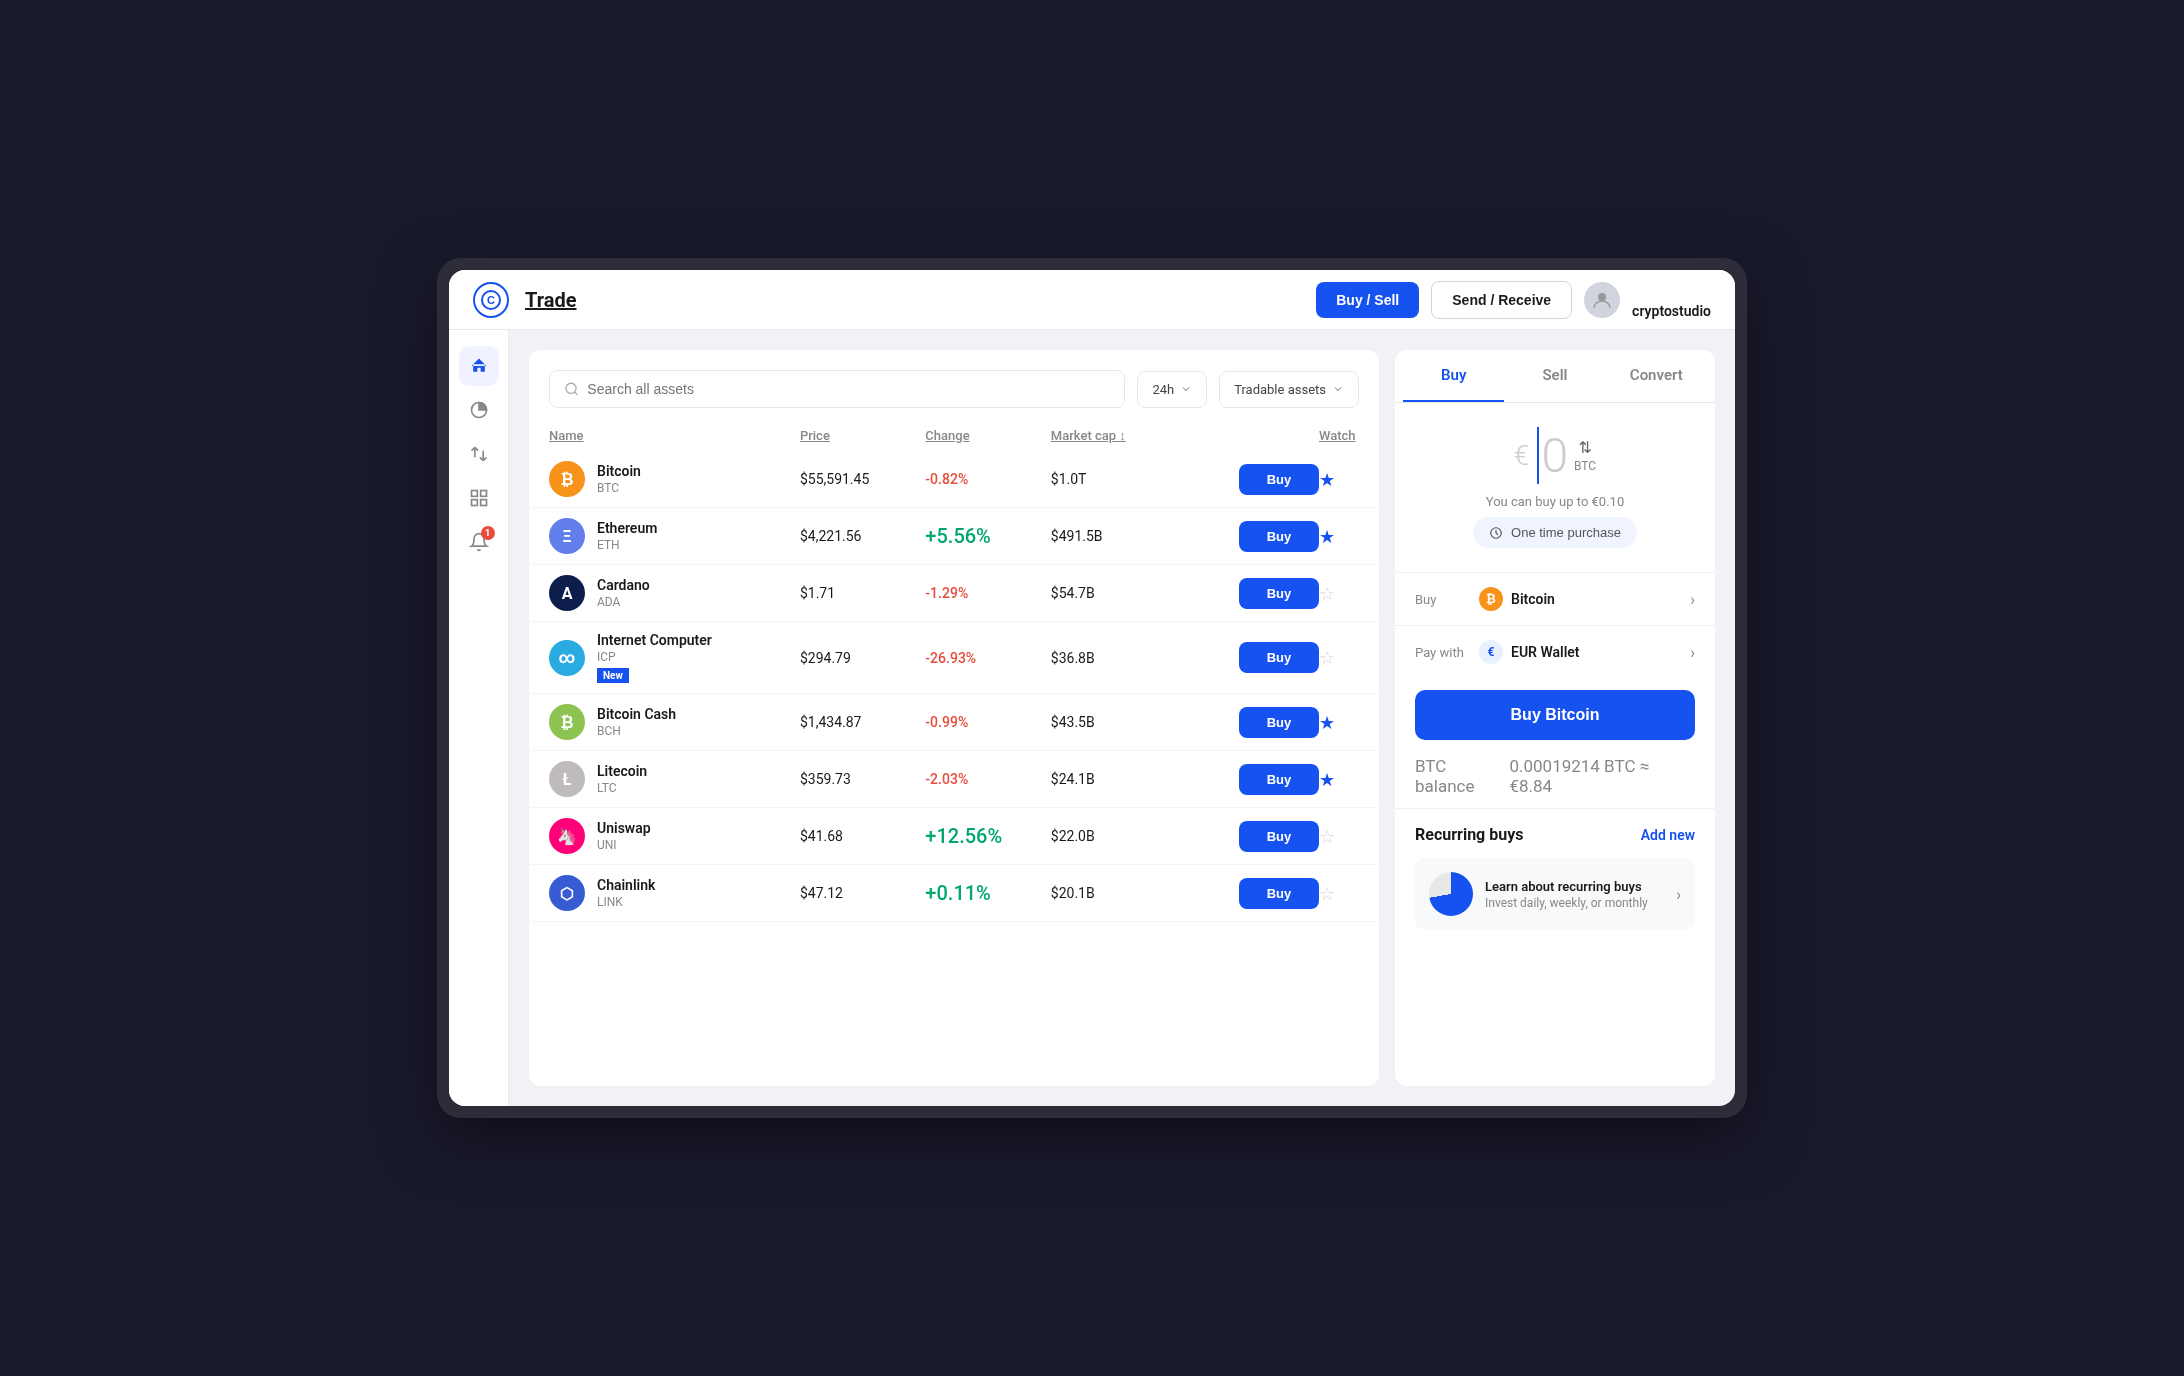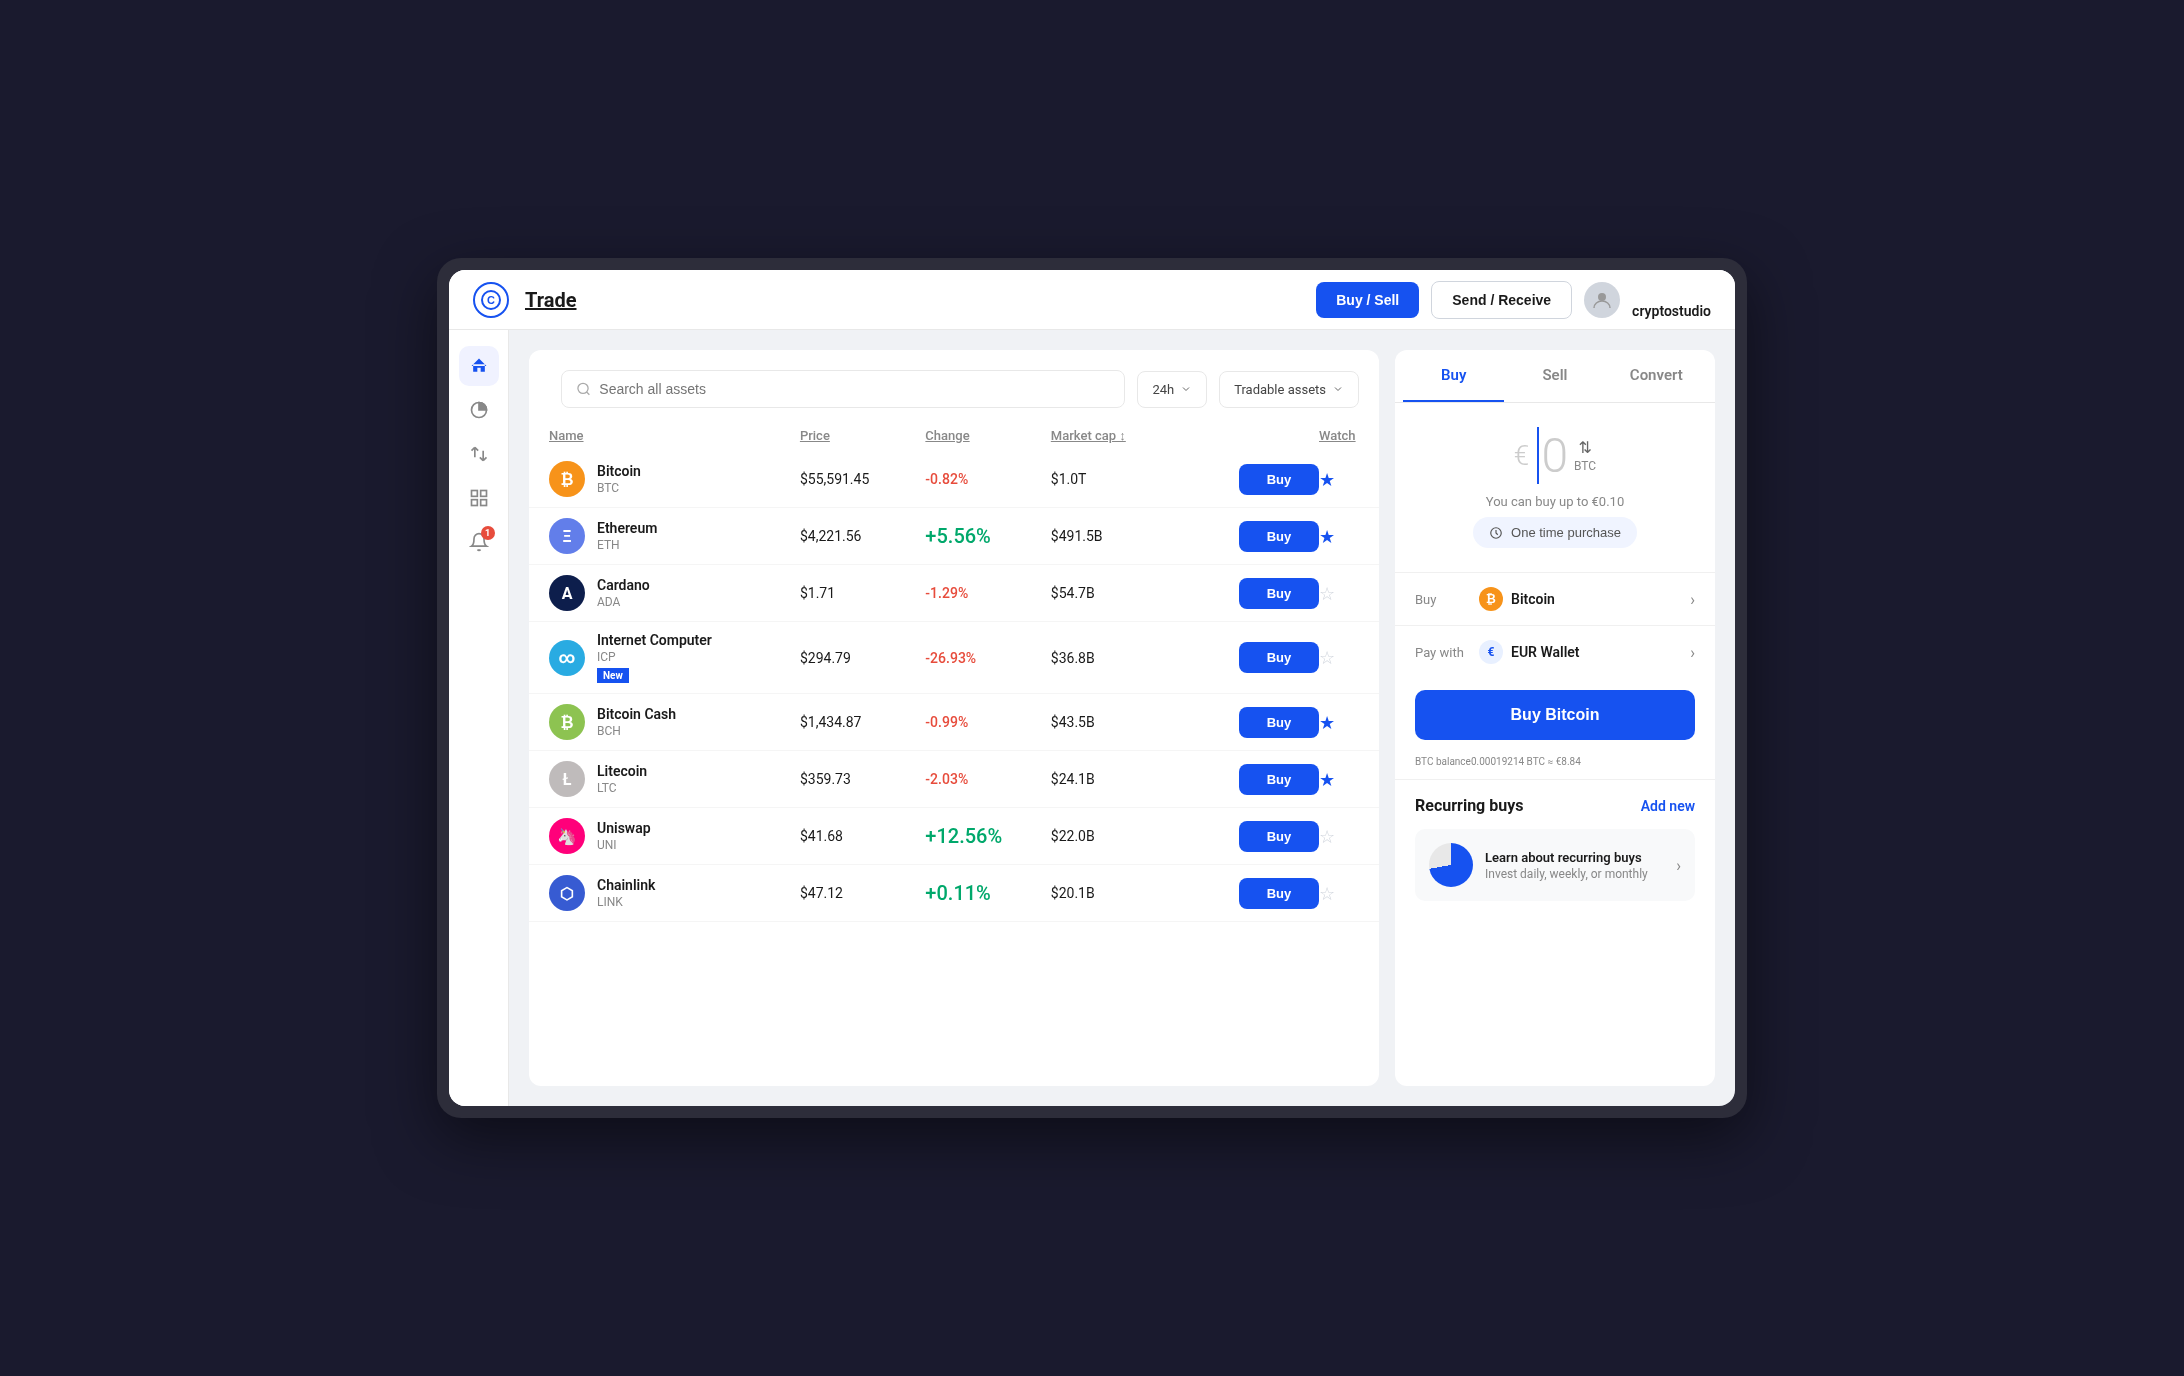--- a/index.html
+++ b/index.html
@@ -167,21 +167,20 @@
       display: flex;
       flex-direction: column;
       margin-right: 16px;
     }
     
     .search-bar {
       display: flex;
       align-items: center;
       padding: 20px 20px 0;
       gap: 12px;
-      margin-left: 12px;
     }
     .search-input-wrap {
       flex: 1;
       display: flex;
       align-items: center;
       border: 1.5px solid #e8e8e8;
       border-radius: 8px;
       padding: 10px 14px;
       gap: 8px;
     }
@@ -409,22 +408,23 @@
       border-radius: 10px;
       padding: 16px;
       font-size: 16px;
       font-weight: 700;
       cursor: pointer;
       width: calc(100% - 40px);
     }
     
     .btc-balance {
       display: flex;
+      justify-content: space-between;
       padding: 4px 20px 12px;
-      font-size: 10px;
+      font-size: 17px;
       color: #888;
     }
     
     .recurring-section {
       border-top: 1px solid #f0f0f0;
       padding: 16px 20px;
     }
     .recurring-header {
       display: flex;
       justify-content: space-between;

